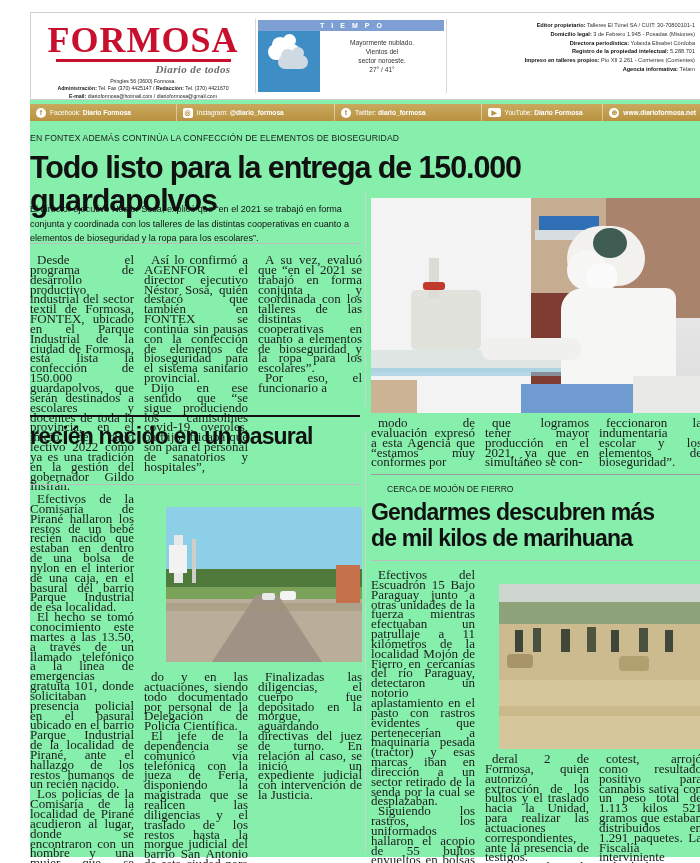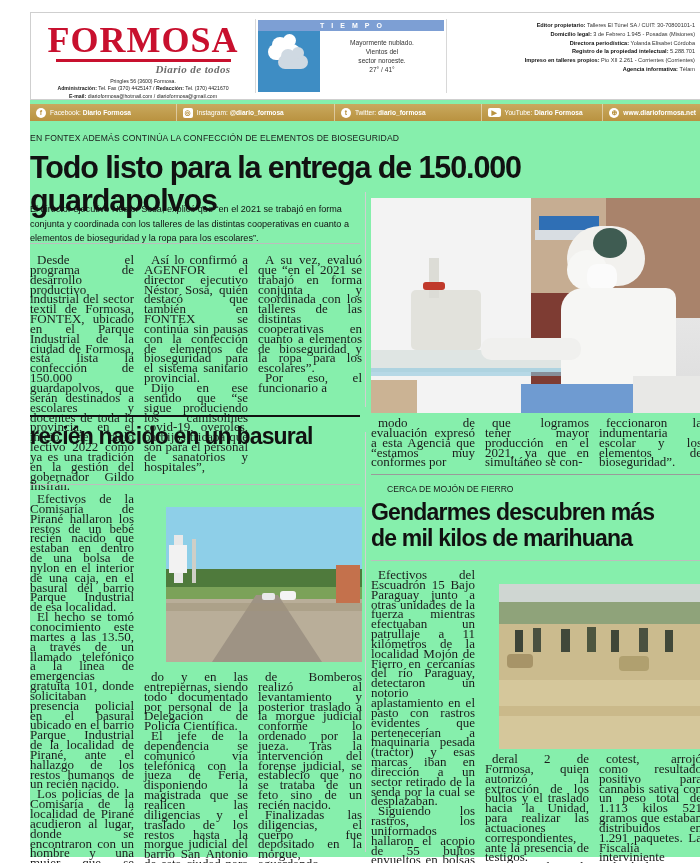--- a/index.html
+++ b/index.html
@@ -266,26 +266,25 @@
     <div style="position:absolute;left:170px;top:58px;width:24px;height:38px;background:#c4714c;"></div>
     <div style="position:absolute;left:0;top:96px;width:196px;height:8px;background:#a09379;opacity:.5;"></div>
   </div>
 
   <div class="body-col" style="position:absolute;left:0;top:482px;width:104px;">
     <p>Efectivos de la Comisaría de Pirané hallaron los restos de un bebé recién nacido que estaban en dentro de una bolsa de nylon en el interior de una caja, en el basural del barrio Parque Industrial de esa localidad.</p>
     <p>El hecho se tomó conocimiento este martes a las 13.50, a través de un llamado telefónico a la línea de emergencias gratuita 101, donde solicitaban presencia policial en el basural ubicado en el barrio Parque Industrial de la localidad de Pirané, ante el hallazgo de los restos humanos de un recién nacido.</p>
     <p>Los policías de la Comisaría de la localidad de Pirané acudieron al lugar, donde se encontraron con un hombre y una mujer que se dedican a juntar cartones del basural, quienes comentaron que revisaban los residuos cuando hallaron una caja de cartón conteniendo en su interior una bolsa de nylon con un feto, indicando el lugar donde se encontraba, observando los efectivos que presentaba lesión cortante en el cuero cabellu-</p>
   </div>
   <div class="body-col" style="position:absolute;left:114px;top:660px;width:104px;">
-    <p>do y en las entrepiernas, siendo todo documentado por personal de la Delegación de Policía Científica.</p>
+    <p>do y en las actuaciones, siendo todo documentado por personal de la Delegación de Policía Científica.</p>
     <p>El jefe de la dependencia se comunicó vía telefónica con la jueza de Feria, disponiendo la magistrada que se realicen las diligencias y el traslado de los restos hasta la morgue judicial del barrio San Antonio de esta ciudad para que el forense realice la coordinada.</p>
     <p>Terminada las diligencias, personal del Cuerpo</p>
   </div>
   <div class="body-col" style="position:absolute;left:228px;top:660px;width:104px;">
-    <p>de Bomberos realizó al levantamiento y posterior traslado a la morgue judicial conforme lo ordenado por la jueza. Tras la intervención del forense judicial, se estableció que no se trataba de un feto sino de un recién nacido.</p>
     <p>Finalizadas las diligencias, el cuerpo fue depositado en la morgue, aguardando directivas del juez de turno. En relación al caso, se inició un expediente judicial con intervención de la Justicia.</p>
   </div>
 
   <div class="rule" style="position:absolute;left:341px;top:462px;width:331px;height:1px;background:#9a9a9a;"></div>
   <div style="position:absolute;left:341px;top:472px;width:331px;">
     <div class="kicker2">CERCA DE MOJÓN DE FIERRO</div>
   </div>
   <div style="position:absolute;left:341px;top:488px;width:331px;">
     <div class="hl2">Gendarmes descubren más</div>
     <div class="hl2">de mil kilos de marihuana</div>

